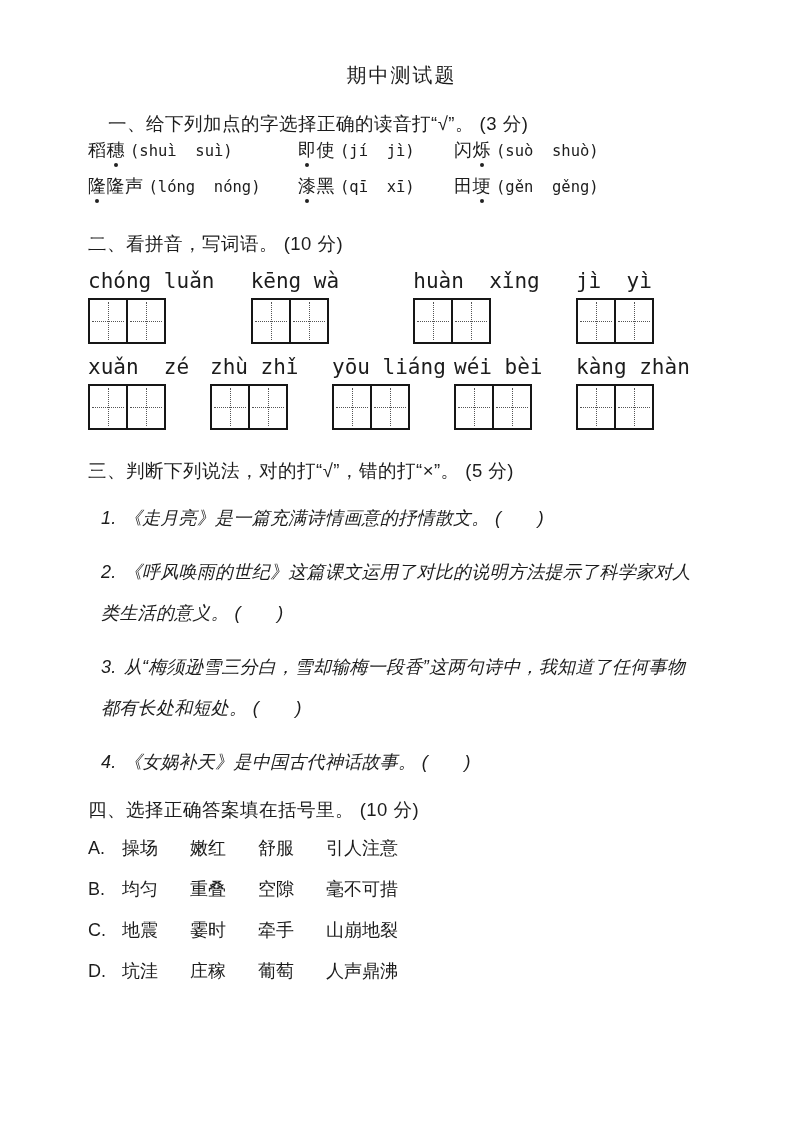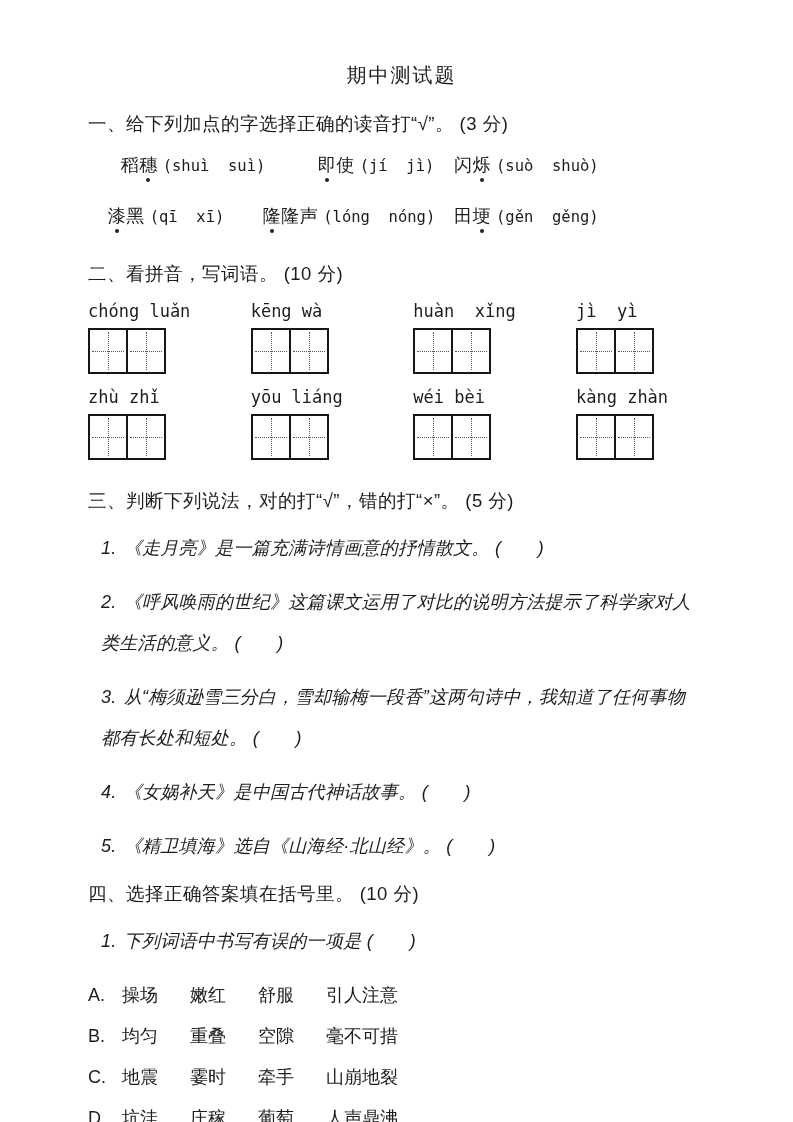--- a/index.html
+++ b/index.html
@@ -15,27 +15,27 @@
   .page { padding: 60px 78px 0 88px; }
 
   .title {
     text-align: center;
     font-size: 20px;
     letter-spacing: 2px;
     line-height: 30px;
   }
 
   .heading { font-size: 18.5px; line-height: 28px; letter-spacing: 0.5px; }
-  .h1 { margin-top: 20px; }
+  .h1 { margin-top: 20px; margin-left: 20px; }
   .h2 { margin-top: 20px; }
   .h3 { margin-top: 27px; }
   .h4 { margin-top: 8px; }
 
   
-  .word-row { display: flex; margin-top: 15px; padding-bottom: 12px; text-align: center; }
+  .word-row { display: flex; padding-bottom: 12px; }
   .word-row .w1 { width: 210px; }
   .word-row .w2 { width: 156px; }
   .hanzi { letter-spacing: 0.5px; }
   .dotted { position: relative; }
   .dotted::after {
     content: "";
     position: absolute;
     left: 50%; transform: translateX(-50%);
     bottom: -7px;
     width: 4px; height: 4px;
@@ -46,21 +46,21 @@
     font-family: "DejaVu Sans Mono", monospace;
     font-size: 15.5px;
     white-space: pre;
   }
 
   
   .grid-row { display: flex; justify-content: space-between; width: 566px; margin-top: 13px; }
   .grid-group { width: 78px; }
   .pinyin-label {
     font-family: "DejaVu Sans Mono", monospace;
-    font-size: 17px;
+    font-size: 21px;
     white-space: pre;
     line-height: 20px;
     margin-bottom: 7px;
   }
   .tian-box { display: flex; width: 78px; height: 46px; border: 2px solid #161616; background: #fff; }
   .tian-cell { flex: 1; position: relative; }
   .tian-cell + .tian-cell { border-left: 2px solid #161616; }
   .tian-cell::before {
     content: ""; position: absolute;
     top: 2px; bottom: 2px; left: 50%;
@@ -98,28 +98,28 @@
       <span class="hanzi"><span></span><span class="dotted">即</span><span>使</span></span>
       <span class="pinyin-inline">(jí  jì)</span>
     </span>
     <span class="word">
       <span class="hanzi"><span>闪</span><span class="dotted">烁</span><span></span></span>
       <span class="pinyin-inline">(suò  shuò)</span>
     </span>
   </div>
 
   <div class="word-row">
+    <span class="word w1">
+      <span class="hanzi"><span></span><span class="dotted">隆</span><span>隆声</span></span>
+      <span class="pinyin-inline">(lóng  nóng)</span>
+    </span>
     <span class="word w2">
       <span class="hanzi"><span></span><span class="dotted">漆</span><span>黑</span></span>
       <span class="pinyin-inline">(qī  xī)</span>
     </span>
-    <span class="word w1">
-      <span class="hanzi"><span></span><span class="dotted">隆</span><span>隆声</span></span>
-      <span class="pinyin-inline">(lóng  nóng)</span>
-    </span>
     <span class="word">
       <span class="hanzi"><span>田</span><span class="dotted">埂</span><span></span></span>
       <span class="pinyin-inline">(gěn  gěng)</span>
     </span>
   </div>
 
   <div class="heading h2">二、看拼音，写词语。 (10 分)</div>
 
   <div class="grid-row">
     <div class="grid-group">
@@ -146,20 +146,27 @@
     <div class="grid-group">
       <div class="pinyin-label">jì  yì</div>
       <div class="tian-box">
           <div class="tian-cell"></div>
           <div class="tian-cell"></div>
         </div>
     </div>
   </div>
 
   <div class="grid-row">
+    <div class="grid-group">
+      <div class="pinyin-label">xuǎn  zé</div>
+      <div class="tian-box">
+          <div class="tian-cell"></div>
+          <div class="tian-cell"></div>
+        </div>
+    </div>
     <div class="grid-group">
       <div class="pinyin-label">zhù zhǐ</div>
       <div class="tian-box">
           <div class="tian-cell"></div>
           <div class="tian-cell"></div>
         </div>
     </div>
     <div class="grid-group">
       <div class="pinyin-label">yōu liáng</div>
       <div class="tian-box">
@@ -183,27 +190,25 @@
     </div>
   </div>
 
   <div class="heading h3">三、判断下列说法，对的打“√”，错的打“×”。 (5 分)</div>
 
   <div class="items">
     <p class="item"><span class="num">1.</span><span>《走月亮》是一篇充满诗情画意的抒情散文。 (　　)</span></p>
     <p class="item"><span class="num">2.</span><span>《呼风唤雨的世纪》这篇课文运用了对比的说明方法提示了科学家对人类生活的意义。 (　　)</span></p>
     <p class="item"><span class="num">3.</span><span>从“梅须逊雪三分白，雪却输梅一段香”这两句诗中，我知道了任何事物都有长处和短处。 (　　)</span></p>
     <p class="item"><span class="num">4.</span><span>《女娲补天》是中国古代神话故事。 (　　)</span></p>
-    <p class="item"><span class="num">5.</span><span>《精卫填海》选自《山海经·北山经》。 (　　)</span></p>
   </div>
 
   <div class="heading h4">四、选择正确答案填在括号里。 (10 分)</div>
 
   <div class="items">
-    <p class="item"><span class="num">1.</span><span>下列词语中书写有误的一项是 (　　)</span></p>
 
     <div class="option">
       <span class="opt-label">A.</span>
       <span class="opt-word">操场</span>
       <span class="opt-word">嫩红</span>
       <span class="opt-word">舒服</span>
       <span class="opt-word">引人注意</span>
     </div>
     <div class="option">
       <span class="opt-label">B.</span>

